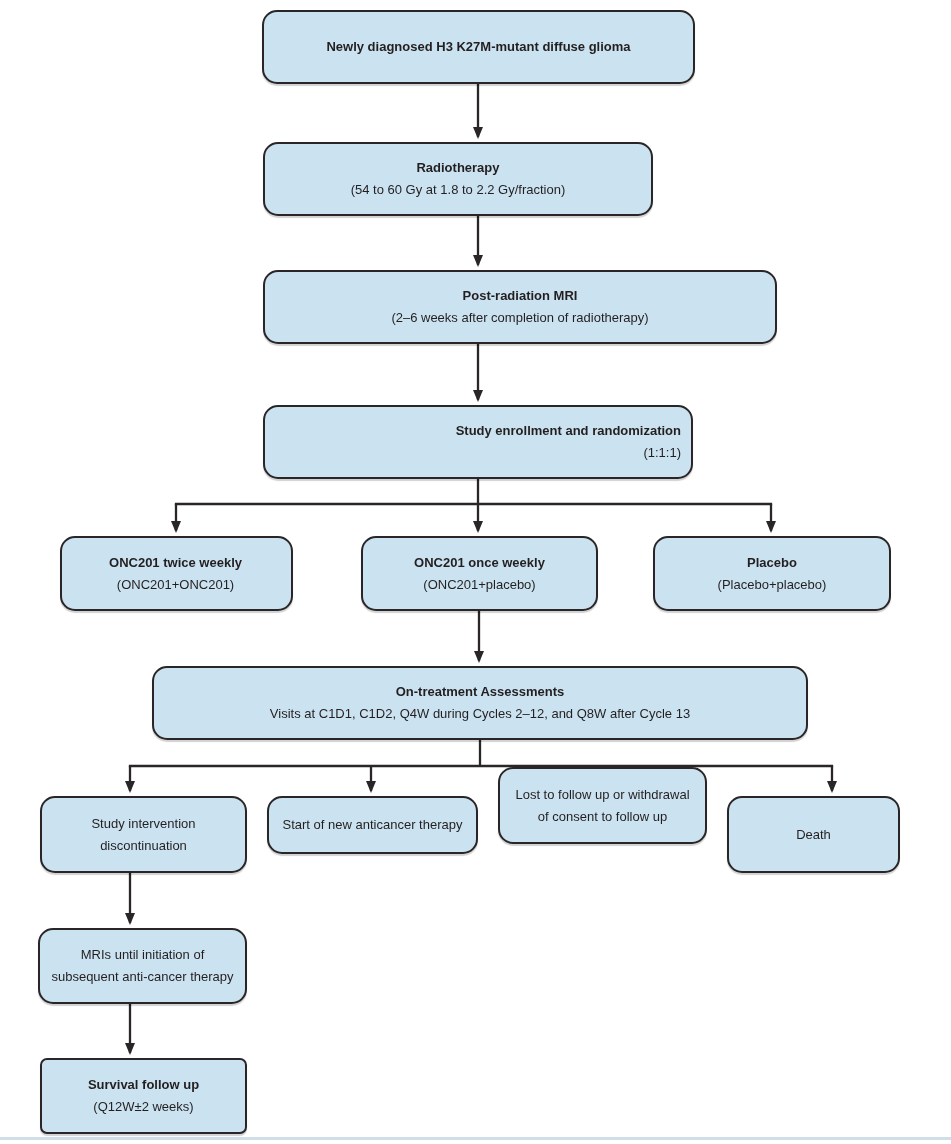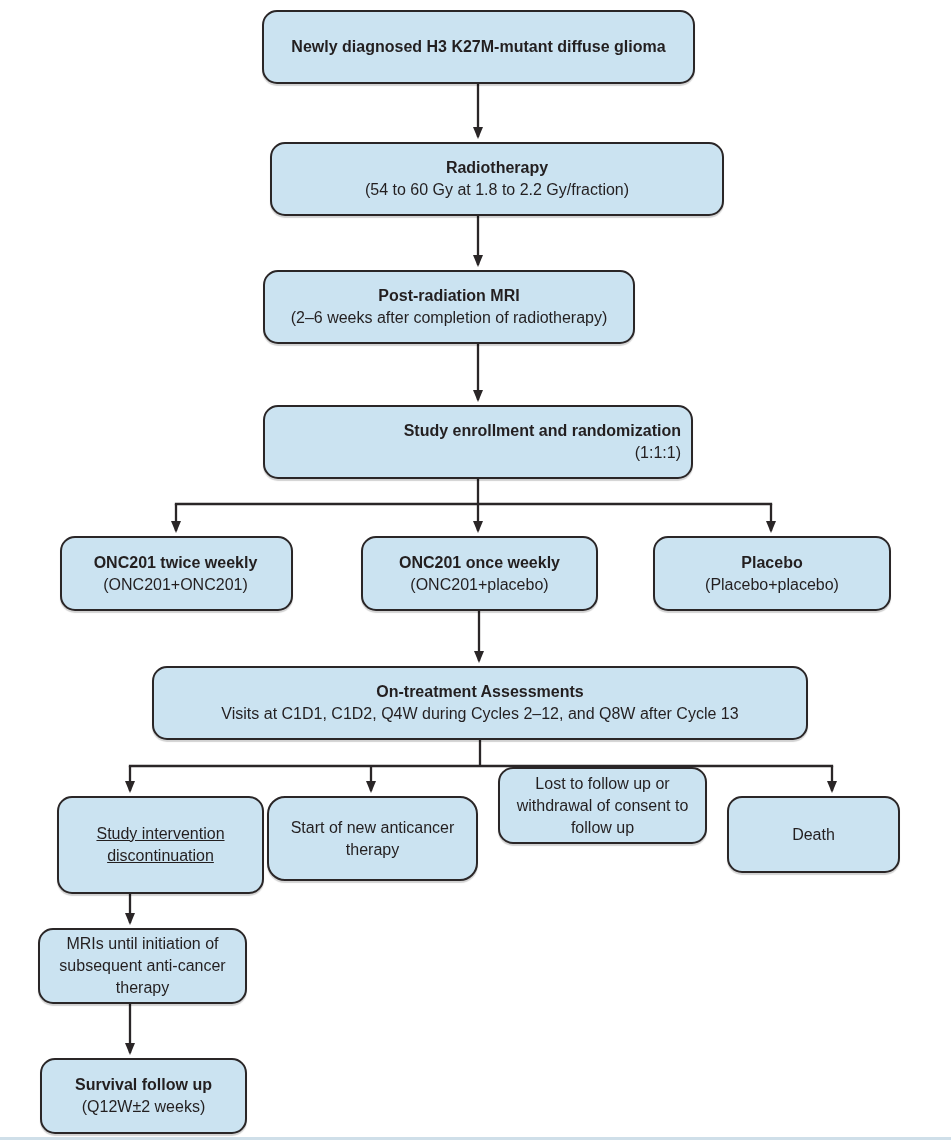--- a/index.html
+++ b/index.html
@@ -32,41 +32,41 @@
     position: absolute;
     background: var(--box-fill);
     border: 2.5px solid var(--box-border);
     border-radius: 15px;
     box-shadow: 0 2px 1px rgba(0,0,0,0.18);
     display: flex;
     flex-direction: column;
     align-items: center;
     justify-content: center;
     text-align: center;
-    font-size: 16px;
+    font-size: 13px;
     line-height: 22px;
     padding: 6px 10px;
   }
   .box .t { font-weight: 700; }
   .box .s, .box .p { font-weight: 400; }
   
   .pos-b1 { left: 262px; top: 10px;  width: 433px; height: 74px; }
-  .pos-b2 { left: 270px; top: 142px; width: 454px; height: 74px; }
-  .pos-b3 { left: 263px; top: 270px; width: 372px; height: 74px; }
+  .pos-b2 { left: 263px; top: 142px; width: 390px; height: 74px; }
+  .pos-b3 { left: 263px; top: 270px; width: 514px; height: 74px; }
   .pos-b4 { left: 263px; top: 405px; width: 430px; height: 74px; align-items: flex-end; }
   .pos-b5a { left: 60px;  top: 536px; width: 233px; height: 75px; padding-left: 8px; }
   .pos-b5b { left: 361px; top: 536px; width: 237px; height: 75px; }
   .pos-b5c { left: 653px; top: 536px; width: 238px; height: 75px; }
   .pos-b6 { left: 152px; top: 666px; width: 656px; height: 74px; }
-  .pos-b7a { left: 57px;  top: 796px; width: 207px; height: 98px; text-decoration: underline; }
-  .pos-b7b { left: 267px; top: 796px; width: 211px; height: 85px; border-radius: 18px; }
+  .pos-b7a { left: 40px;  top: 796px; width: 207px; height: 77px; }
+  .pos-b7b { left: 267px; top: 796px; width: 211px; height: 58px; }
   .pos-b7c { left: 498px; top: 767px; width: 209px; height: 77px; }
   .pos-b7d { left: 727px; top: 796px; width: 173px; height: 77px; }
   .pos-b8 { left: 38px;  top: 928px; width: 209px; height: 76px; }
-  .pos-b9 { left: 40px;  top: 1058px; width: 207px; height: 76px; }
+  .pos-b9 { left: 40px;  top: 1058px; width: 207px; height: 76px; border-radius: 7px; }
   .bottom-rule {
     position: absolute;
     left: 0; right: 0;
     top: 1137px;
     height: 2.5px;
     background: var(--bottom-rule);
   }
 </style>
 </head>
 <body>

